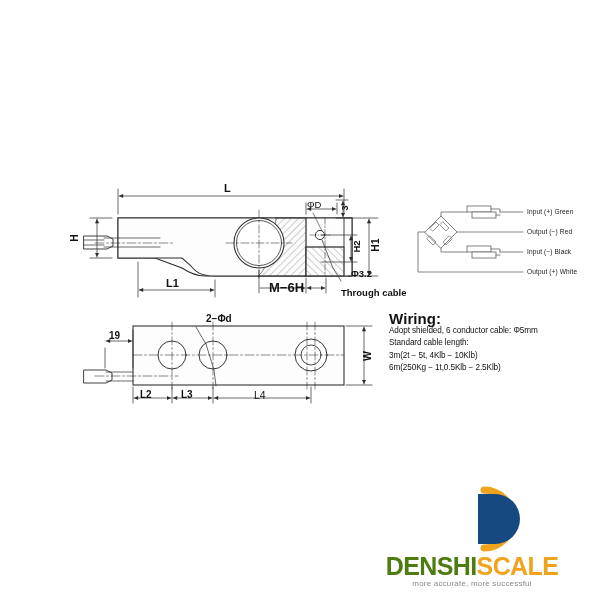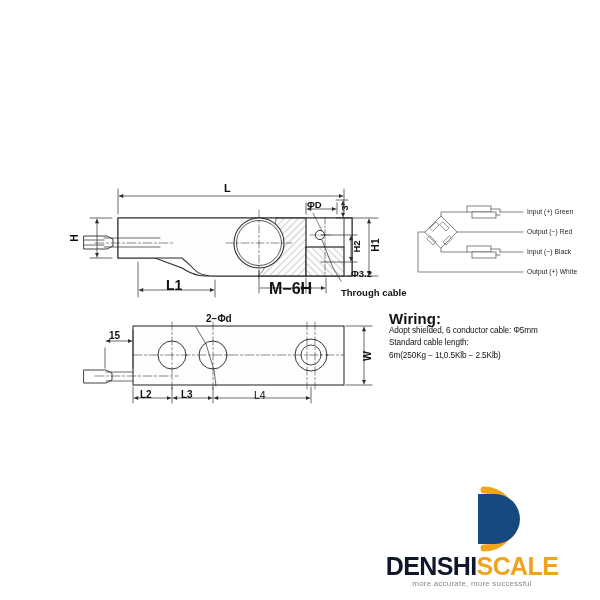--- a/index.html
+++ b/index.html
@@ -41,21 +41,21 @@
     position:absolute;left:352px;top:486px;width:240px;height:108px;
   }
   .logo-mark{position:absolute;left:110px;top:0px;width:78px;height:66px;}
   .logo-word{
     position:absolute;left:0px;top:66px;width:240px;
     text-align:center;
     font-size:25px;font-weight:bold;letter-spacing:-0.6px;
     line-height:28px;
     white-space:nowrap;
   }
-  .w-denshi{color:#0f172a;}
+  .w-denshi{color:#4d7c0f;}
   .w-scale{color:#f0a41e;}
   .logo-tag{
     position:absolute;left:0px;top:93px;width:240px;
     text-align:center;
     font-size:8px;color:#8a8a8a;letter-spacing:.2px;white-space:nowrap;
   }
 </style>
 </head>
 <body>
 
@@ -262,59 +262,60 @@
         <path d="M496,255 L500,255"></path>
         <path d="M500,252 L523,252"></path>
 
         <path d="M425,232 L418,232 L418,272 L523,272"></path>
       </g>
     </g>
   </svg>
 
   <div style="position:absolute;left:224px;top:182px;font-size:11px;font-weight:bold;color:#111;">L</div>
 
-  <div style="position:absolute;left:166px;top:277px;font-size:14px;font-weight:bold;color:#111;">L1</div>
+  <div style="position:absolute;left:166px;top:277px;font-size:11px;font-weight:bold;color:#111;">L1</div>
 
   <div style="position:absolute;left:70px;top:232px;font-size:10.5px;font-weight:bold;color:#111;transform:rotate(-90deg);">H</div>
 
   <div style="position:absolute;left:368px;top:239px;font-size:10.5px;font-weight:bold;color:#111;transform:rotate(-90deg);">H1</div>
 
   <div style="position:absolute;left:350px;top:241px;font-size:9.5px;font-weight:bold;color:#111;transform:rotate(-90deg);">H2</div>
 
   <div style="position:absolute;left:342px;top:203px;font-size:9px;font-weight:bold;color:#111;transform:rotate(-90deg);">3</div>
 
-  <div style="position:absolute;left:307px;top:199px;font-size:9.5px;font-weight:bold;color:#111;">ΦD</div>
-
-  <div style="position:absolute;left:269px;top:280px;font-size:16px;font-weight:bold;color:#111;">M−6H</div>
+  <div style="position:absolute;left:307px;top:199px;font-size:9.5px;font-weight:normal;color:#111;">ΦD</div>
+
+  <div style="position:absolute;left:269px;top:280px;font-size:13px;font-weight:bold;color:#111;">M−6H</div>
 
   <div style="position:absolute;left:351px;top:268px;font-size:9.5px;font-weight:bold;color:#111;white-space:nowrap;">Φ3.2</div>
 
   <div style="position:absolute;left:341px;top:287px;font-size:9.5px;font-weight:bold;color:#111;white-space:nowrap;">Through cable</div>
 
-  <div style="position:absolute;left:109px;top:330px;font-size:10px;font-weight:bold;color:#111;">15</div>
+  <div style="position:absolute;left:109px;top:330px;font-size:10px;font-weight:bold;color:#111;">19</div>
 
   <div style="position:absolute;left:140px;top:389px;font-size:10px;font-weight:bold;color:#111;">L2</div>
 
   <div style="position:absolute;left:181px;top:389px;font-size:10px;font-weight:bold;color:#111;">L3</div>
 
   <div style="position:absolute;left:254px;top:389px;font-size:10.5px;font-weight:normal;color:#111;">L4</div>
 
   <div style="position:absolute;left:362px;top:350px;font-size:10.5px;font-weight:bold;color:#111;transform:rotate(-90deg);">W</div>
 
   <div style="position:absolute;left:206px;top:313px;font-size:10px;font-weight:bold;color:#111;white-space:nowrap;">2−Φd</div>
 
   <div class="bridge-label" style="left:527px;top:208px;">Input (+) Green</div>
   <div class="bridge-label" style="left:527px;top:228px;">Output (−) Red</div>
   <div class="bridge-label" style="left:527px;top:248px;">Input (−) Black</div>
   <div class="bridge-label" style="left:527px;top:268px;">Output (+) White</div>
 
   <div class="wiring-block">
     <div class="wiring-title">Wiring:</div>
     <div class="wiring-line">Adopt shielded, 6 conductor cable: Φ5mm</div>
     <div class="wiring-line">Standard cable length:</div>
+    <div class="wiring-line">3m(2t − 5t,  4Klb − 10Klb)</div>
     <div class="wiring-line">6m(250Kg − 1t,0.5Klb − 2.5Klb)</div>
   </div>
 
   <div class="logo-wrap">
     <svg class="logo-mark" viewBox="0 0 78 66">
       <path d="M22,4 A29,29 0 1 1 22,62" fill="none" stroke="#f0a41e" stroke-width="7" stroke-linecap="round"></path>
       <path d="M16,8 L33,8 A25,25 0 0 1 33,58 L16,58 Z" fill="#15497f"></path>
     </svg>
     <div class="logo-word"><span class="w-denshi">DENSHI</span><span class="w-scale">SCALE</span></div>
     <div class="logo-tag">more accurate, more successful</div>

